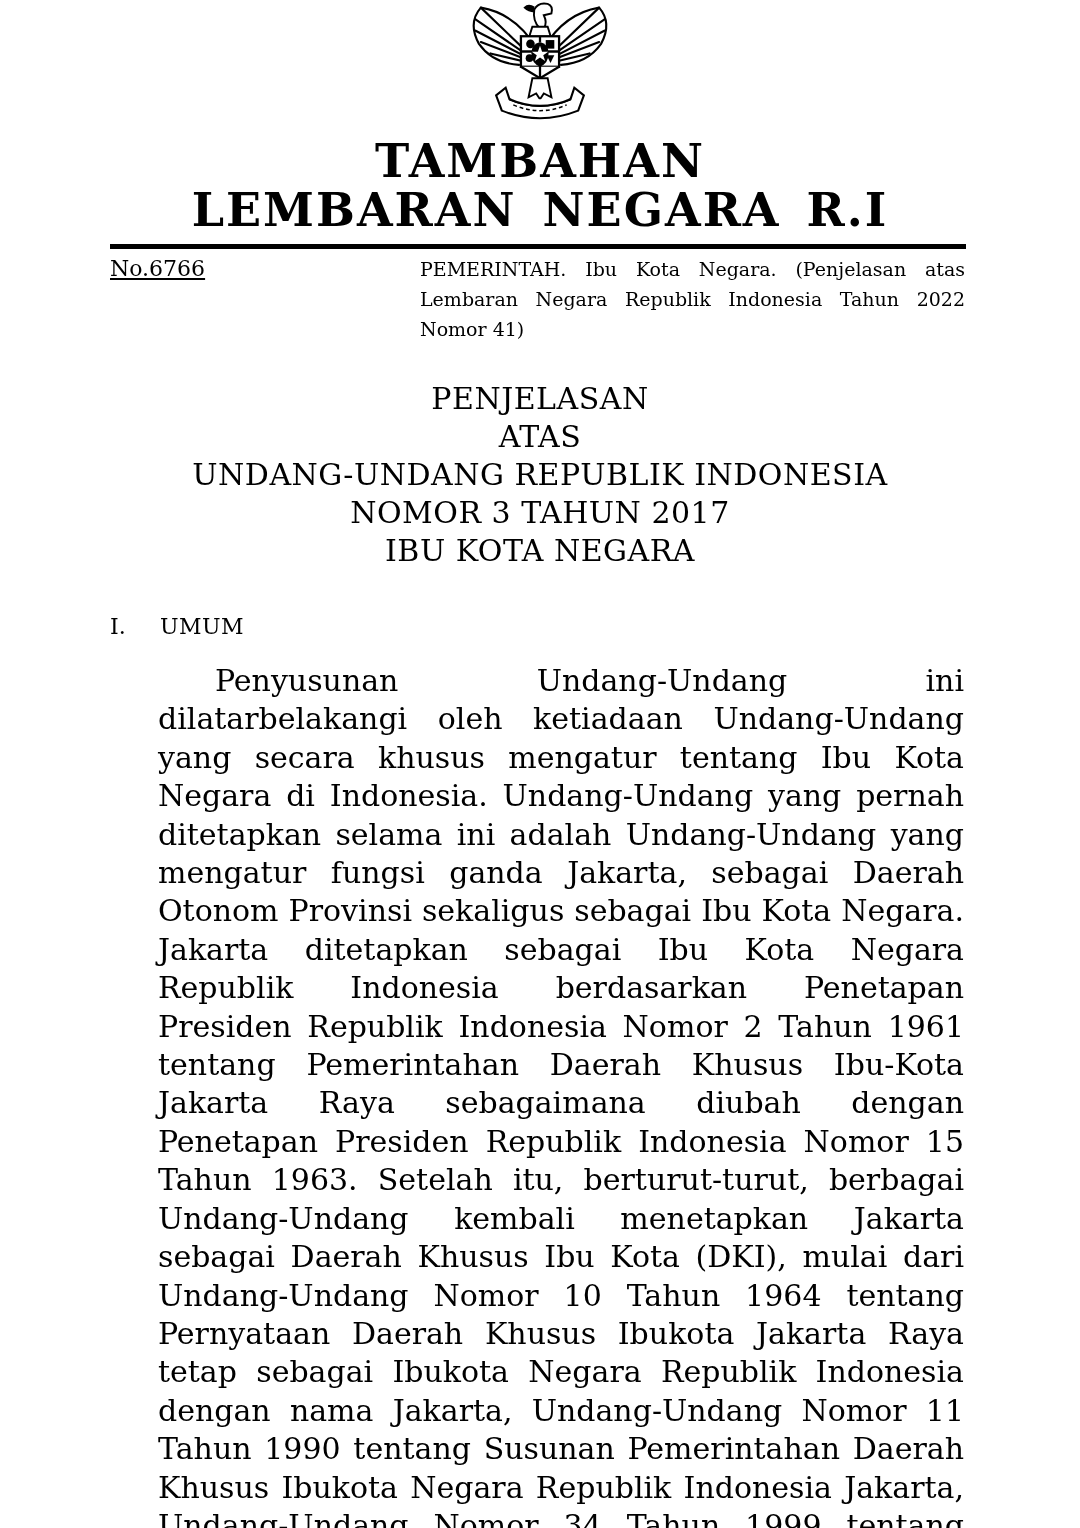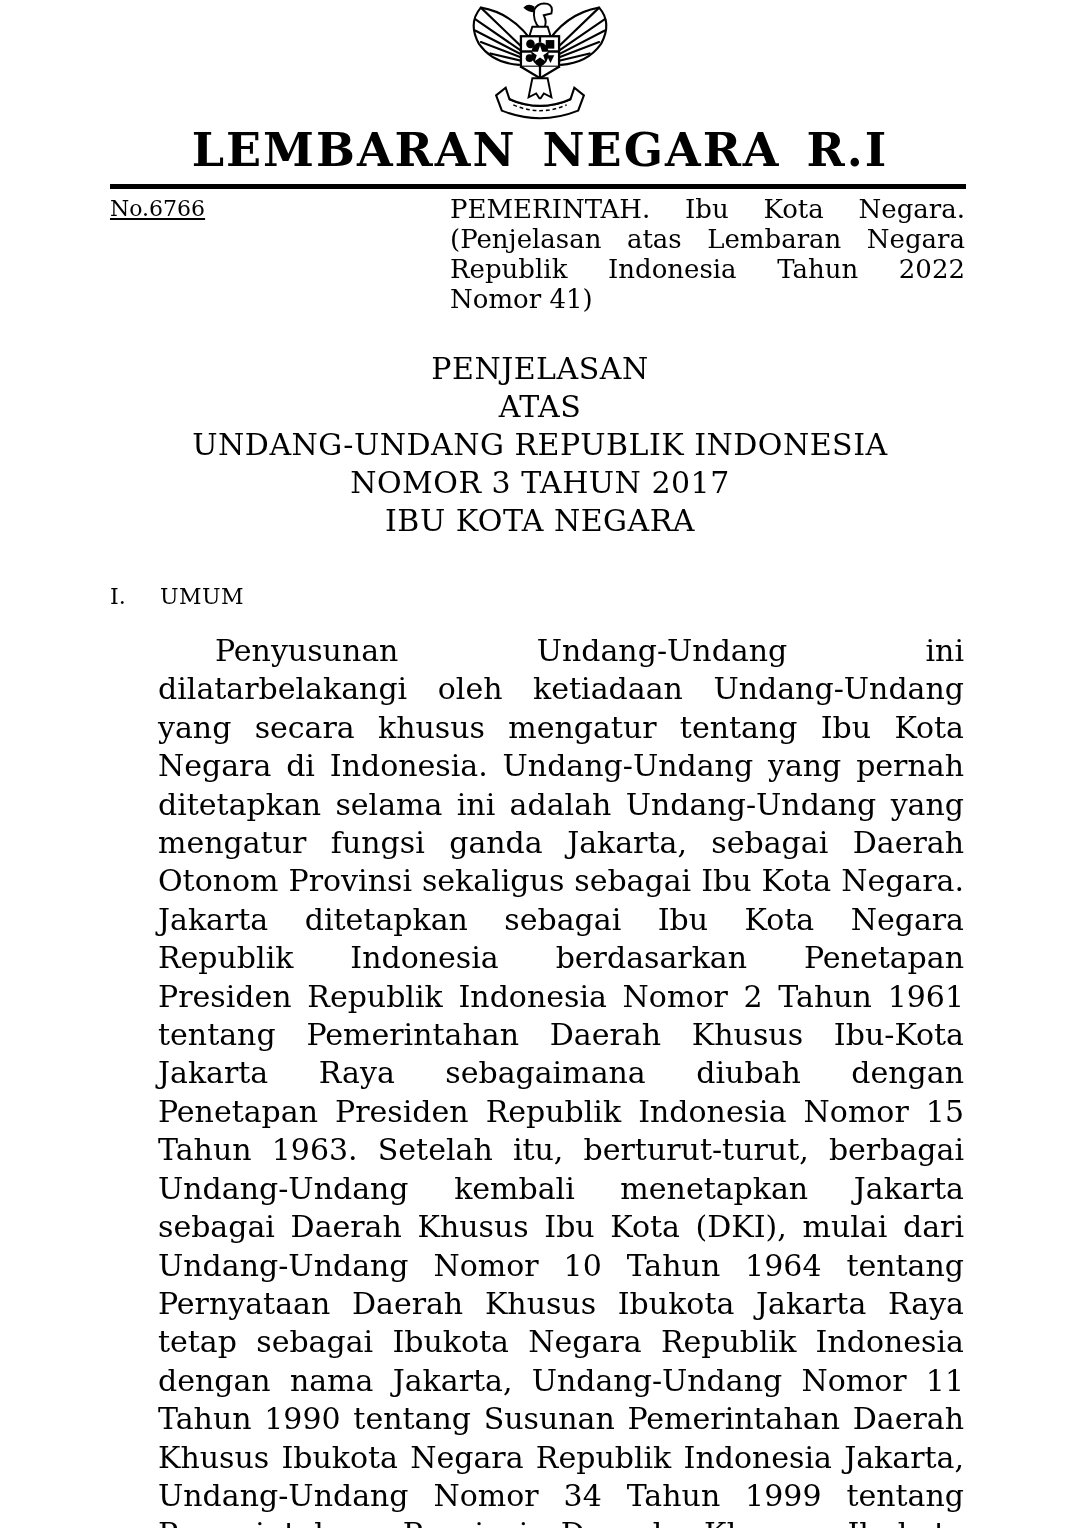--- a/index.html
+++ b/index.html
@@ -45,25 +45,24 @@
     align-items: flex-start;
   }
   .header-number {
     flex: 0 0 310px;
     font-size: 22px;
     line-height: 30px;
     text-decoration: underline;
   }
   .header-subject {
     flex: 1;
-    font-size: 26px;
+    font-size: 19px;
     line-height: 30px;
     text-align: justify;
     text-justify: inter-word;
-    margin-left: 30px;
   }
 
   .title-block {
     margin-top: 36px;
     text-align: center;
   }
   .title-line {
     font-size: 30px;
     line-height: 38px;
     letter-spacing: 0.5px;
@@ -148,20 +147,21 @@
 
         <g fill="#ffffff" stroke="#000000" stroke-width="2.2">
           <path d="M34,100 L44,92 L48,104 Q80,118 112,104 L116,92 L126,100 L120,116 Q80,132 40,116 Z"></path>
           <path d="M48,104 Q80,118 112,104"></path>
         </g>
         <g stroke="#000000" stroke-width="1.6" stroke-dasharray="4 3" fill="none">
           <path d="M52,110 Q80,122 108,110"></path>
         </g>
       </svg>
     </div>
+    <div class="masthead-title-1">TAMBAHAN</div>
     <div class="masthead-title-2">LEMBARAN NEGARA R.I</div>
   </div>
 
   <div class="header-rule"></div>
 
   <div class="header-row">
     <div class="header-number">No.6766</div>
     <div class="header-subject">PEMERINTAH. Ibu Kota Negara. (Penjelasan atas Lembaran Negara Republik Indonesia Tahun 2022 Nomor 41)</div>
   </div>
 

